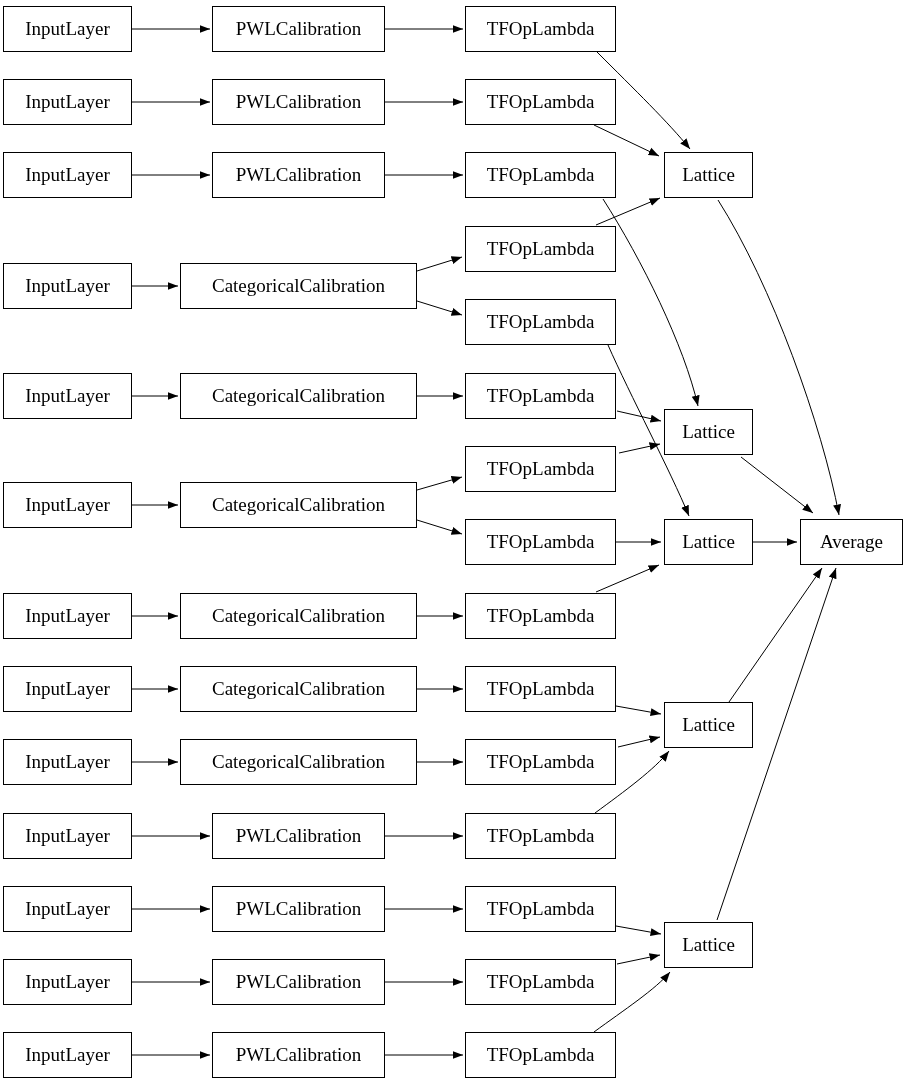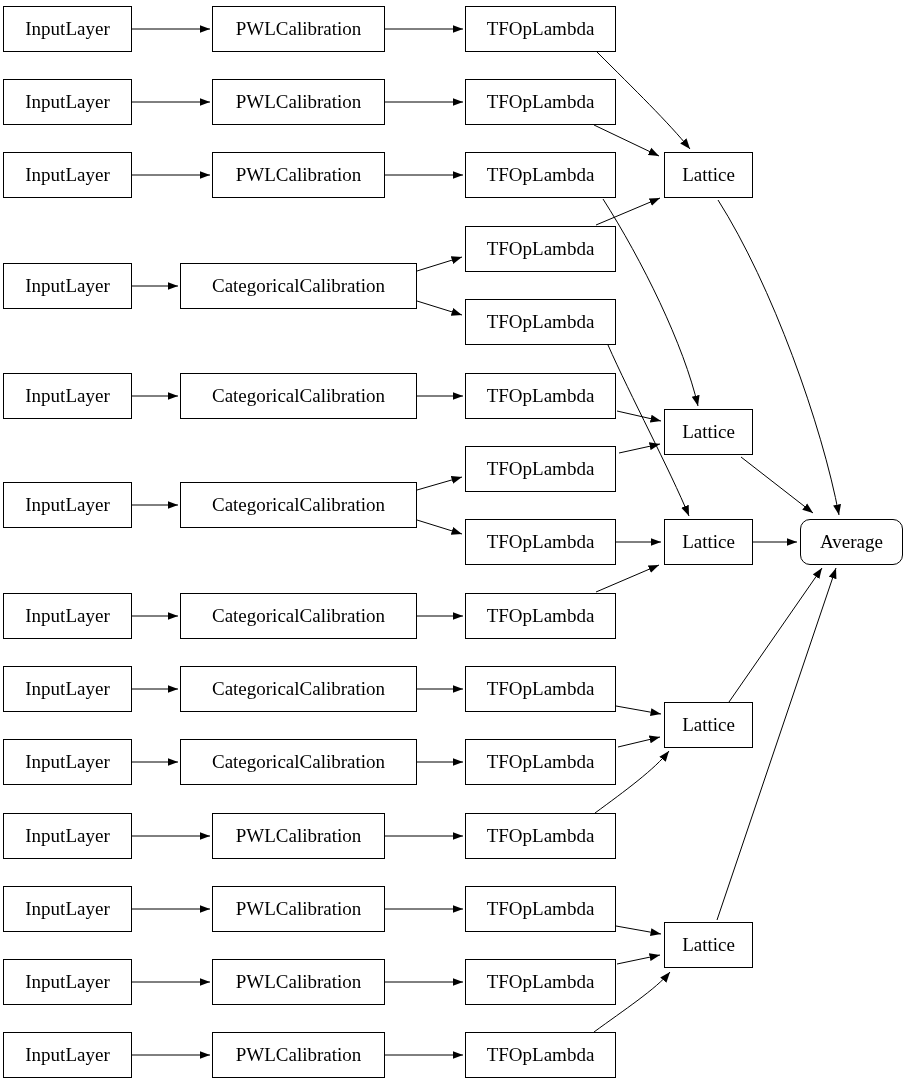--- a/index.html
+++ b/index.html
@@ -146,15 +146,15 @@
       <div class="node node-tfop" style="left: 465px; top: 739px; width: 151px; height: 46px; line-height: 44px; background: rgb(255, 255, 255); border-color: rgb(0, 0, 0); color: rgb(0, 0, 0);">TFOpLambda</div>
       <div class="node node-tfop" style="left: 465px; top: 813px; width: 151px; height: 46px; line-height: 44px; background: rgb(255, 255, 255); border-color: rgb(0, 0, 0); color: rgb(0, 0, 0);">TFOpLambda</div>
       <div class="node node-tfop" style="left: 465px; top: 886px; width: 151px; height: 46px; line-height: 44px; background: rgb(255, 255, 255); border-color: rgb(0, 0, 0); color: rgb(0, 0, 0);">TFOpLambda</div>
       <div class="node node-tfop" style="left: 465px; top: 959px; width: 151px; height: 46px; line-height: 44px; background: rgb(255, 255, 255); border-color: rgb(0, 0, 0); color: rgb(0, 0, 0);">TFOpLambda</div>
       <div class="node node-tfop" style="left: 465px; top: 1032px; width: 151px; height: 46px; line-height: 44px; background: rgb(255, 255, 255); border-color: rgb(0, 0, 0); color: rgb(0, 0, 0);">TFOpLambda</div>
       <div class="node node-lattice" style="left: 664px; top: 152px; width: 89px; height: 46px; line-height: 44px; background: rgb(255, 255, 255); border-color: rgb(0, 0, 0); color: rgb(0, 0, 0);">Lattice</div>
       <div class="node node-lattice" style="left: 664px; top: 409px; width: 89px; height: 46px; line-height: 44px; background: rgb(255, 255, 255); border-color: rgb(0, 0, 0); color: rgb(0, 0, 0);">Lattice</div>
       <div class="node node-lattice" style="left: 664px; top: 519px; width: 89px; height: 46px; line-height: 44px; background: rgb(255, 255, 255); border-color: rgb(0, 0, 0); color: rgb(0, 0, 0);">Lattice</div>
       <div class="node node-lattice" style="left: 664px; top: 702px; width: 89px; height: 46px; line-height: 44px; background: rgb(255, 255, 255); border-color: rgb(0, 0, 0); color: rgb(0, 0, 0);">Lattice</div>
       <div class="node node-lattice" style="left: 664px; top: 922px; width: 89px; height: 46px; line-height: 44px; background: rgb(255, 255, 255); border-color: rgb(0, 0, 0); color: rgb(0, 0, 0);">Lattice</div>
-      <div class="node node-average" style="left: 800px; top: 519px; width: 103px; height: 46px; line-height: 44px; background: rgb(255, 255, 255); border-color: rgb(0, 0, 0); color: rgb(0, 0, 0); border-radius: 10px;">Average</div>
+      <div class="node node-average" style="left: 800px; top: 519px; width: 103px; height: 46px; line-height: 44px; background: rgb(255, 255, 255); border-color: rgb(0, 0, 0); color: rgb(0, 0, 0);">Average</div>
     </div>
 </div>
 
 </body></html>

